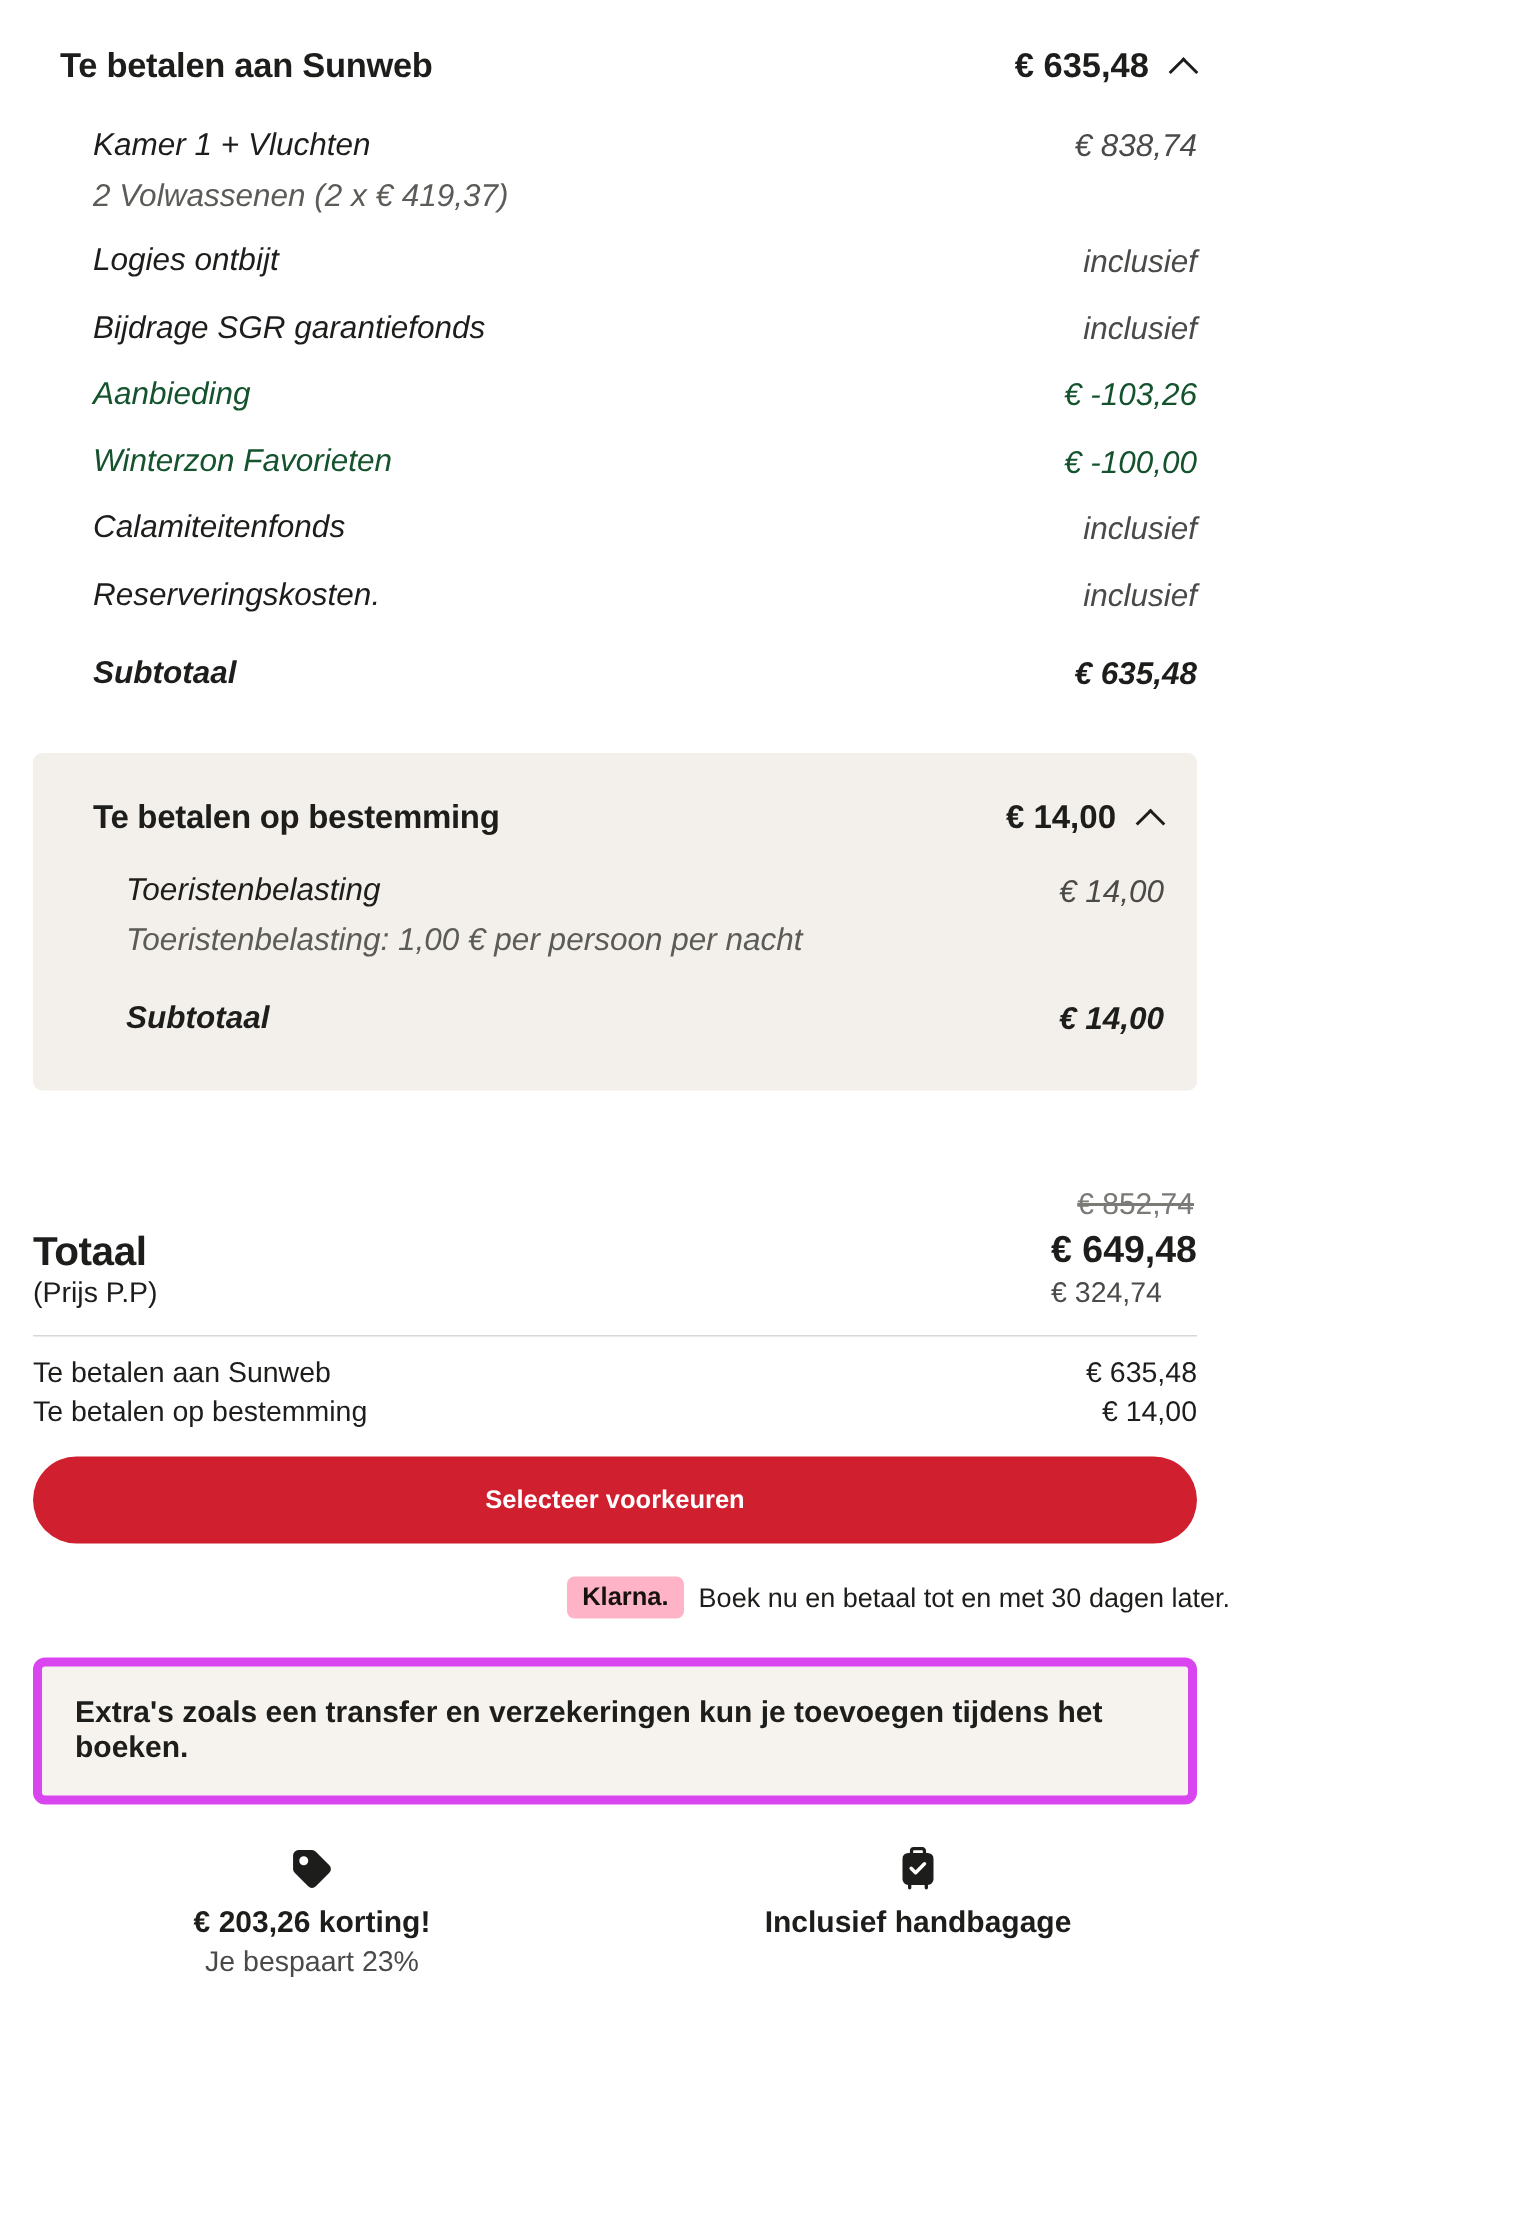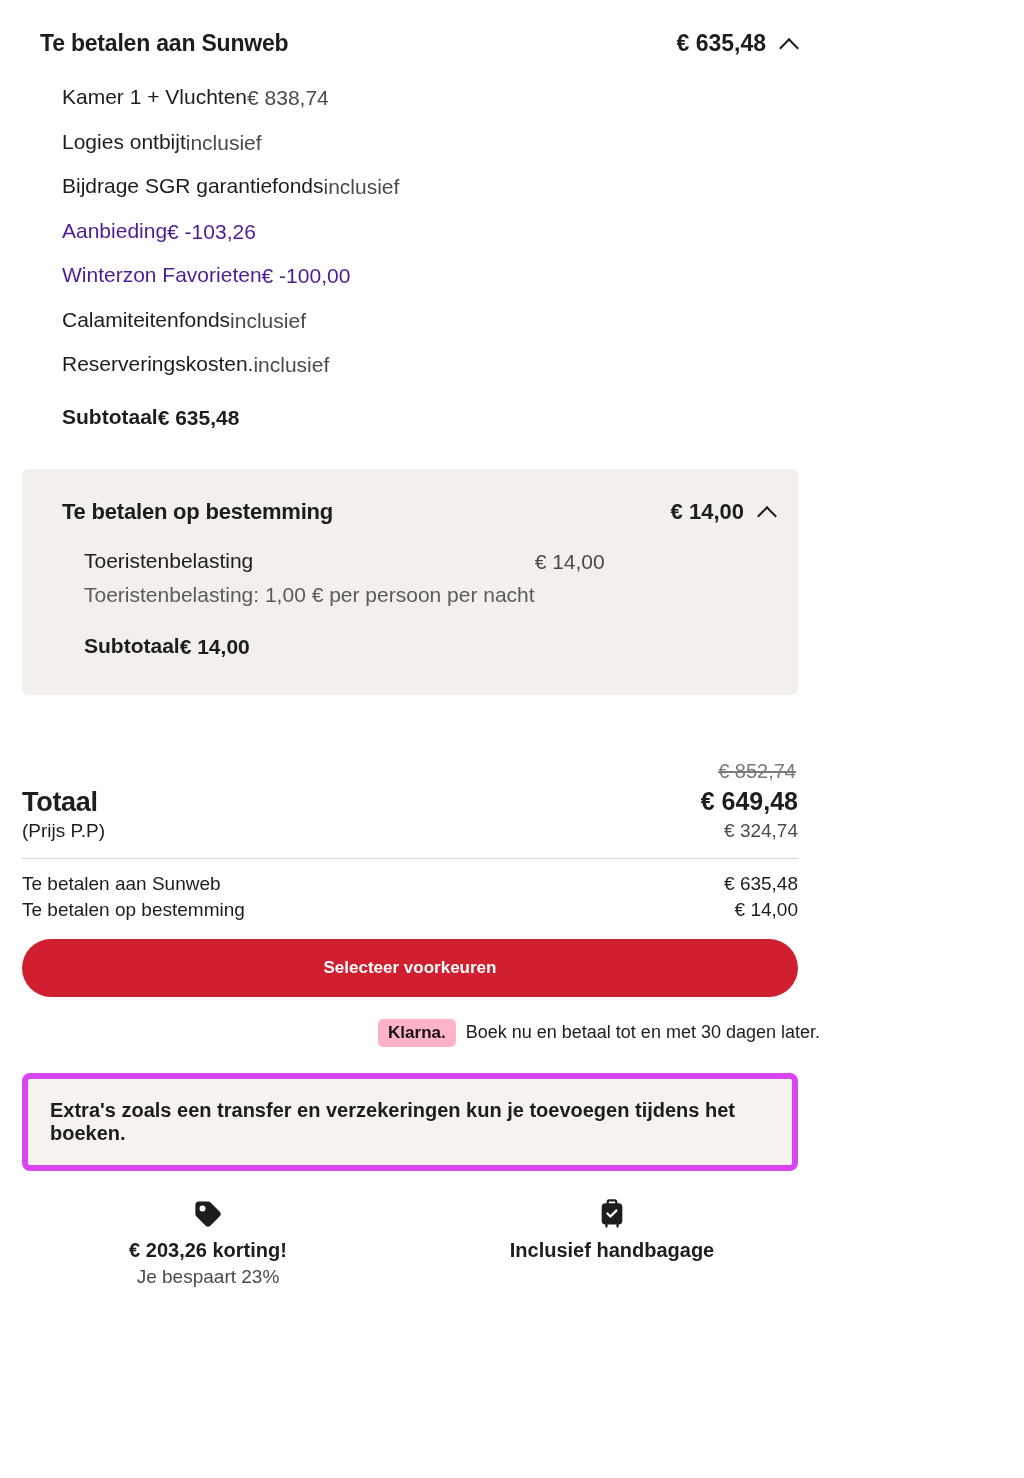--- a/index.html
+++ b/index.html
@@ -60,39 +60,41 @@
     height: 12px;
     border-left: 2.2px solid #1d1d1b;
     border-top: 2.2px solid #1d1d1b;
     transform: rotate(45deg);
   }
 
   .rows { padding: 0 0 0 40px; }
   .row {
     display: flex;
     align-items: flex-start;
+    justify-content: space-between;
     padding: 6px 0;
     font-size: 21px;
     line-height: 1.5;
+    font-style: italic;
   }
   .row .label-wrap { display: flex; flex-direction: column; }
   .row .label { color: #1d1d1b; }
   .row .sub {
     color: #5b5b58;
     font-size: 21px;
     margin-top: 2px;
   }
   .row .value {
     color: #4a4a48;
     font-size: 21px;
     white-space: nowrap;
     padding-top: 1px;
   }
   .row.green .label,
-  .row.green .value { color: #4c1d95; }
+  .row.green .value { color: #14532d; }
   .row.total-row { padding-top: 14px; }
   .row.total-row .label,
   .row.total-row .value {
     font-weight: bold;
     color: #1d1d1b;
     font-size: 21px;
   }
 
   
   .section-dest {
@@ -126,21 +128,21 @@
   .total-main .left .big {
     font-size: 27px;
     font-weight: bold;
     letter-spacing: -0.3px;
   }
   .total-main .left .pp {
     font-size: 19px;
     color: #1d1d1b;
     margin-top: 2px;
   }
-  .total-main .right { text-align: right; }
+  .total-main .right { }
   .total-main .right .big {
     font-size: 25px;
     font-weight: bold;
   }
   .total-main .right .pp {
     font-size: 19px;
     color: #4a4a48;
     margin-top: 4px;
   }
   .divider {
@@ -247,20 +249,21 @@
       <div class="right">
         <div class="amount">€ 635,48</div>
         <span class="chev"></span>
       </div>
     </div>
 
     <div class="rows">
       <div class="row">
         <div class="label-wrap">
           <span class="label">Kamer 1 + Vluchten</span>
+          <span class="sub">2 Volwassenen (2 x € 419,37)</span>
         </div>
         <div class="value">€ 838,74</div>
       </div>
 
       <div class="row">
         <div class="label-wrap">
           <span class="label">Logies ontbijt</span>
         </div>
         <div class="value">inclusief</div>
       </div>

